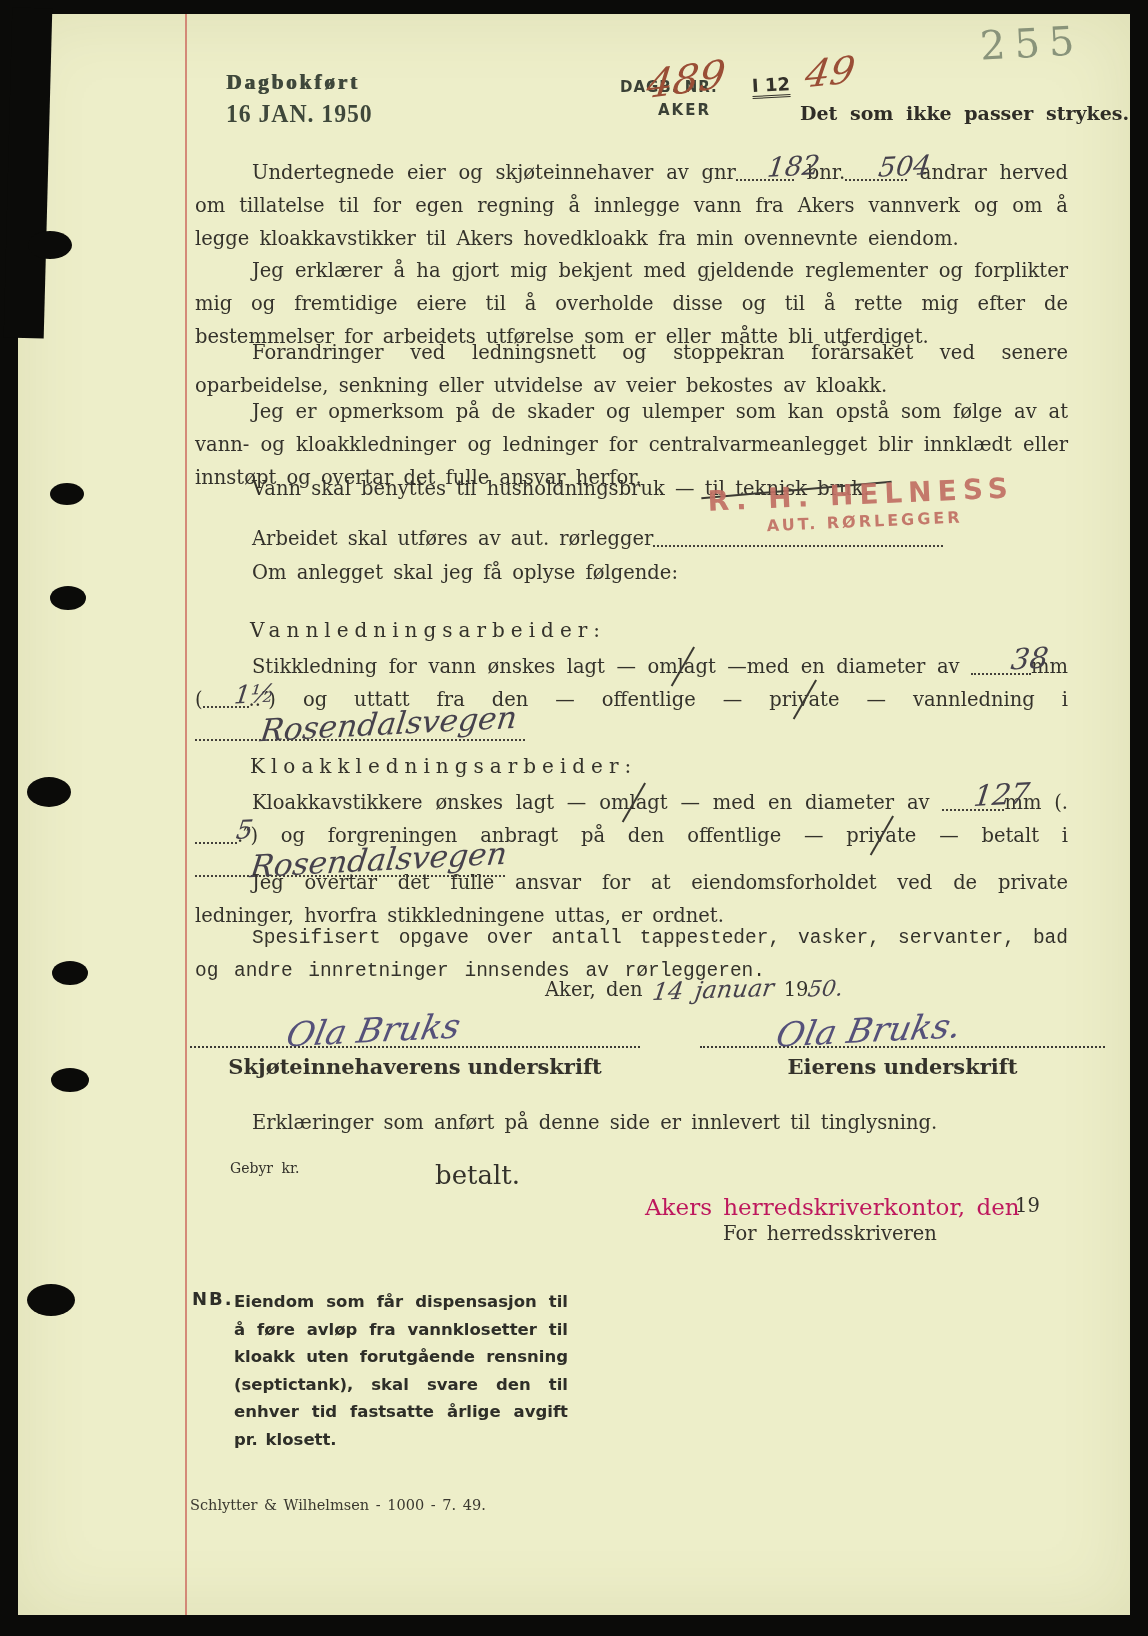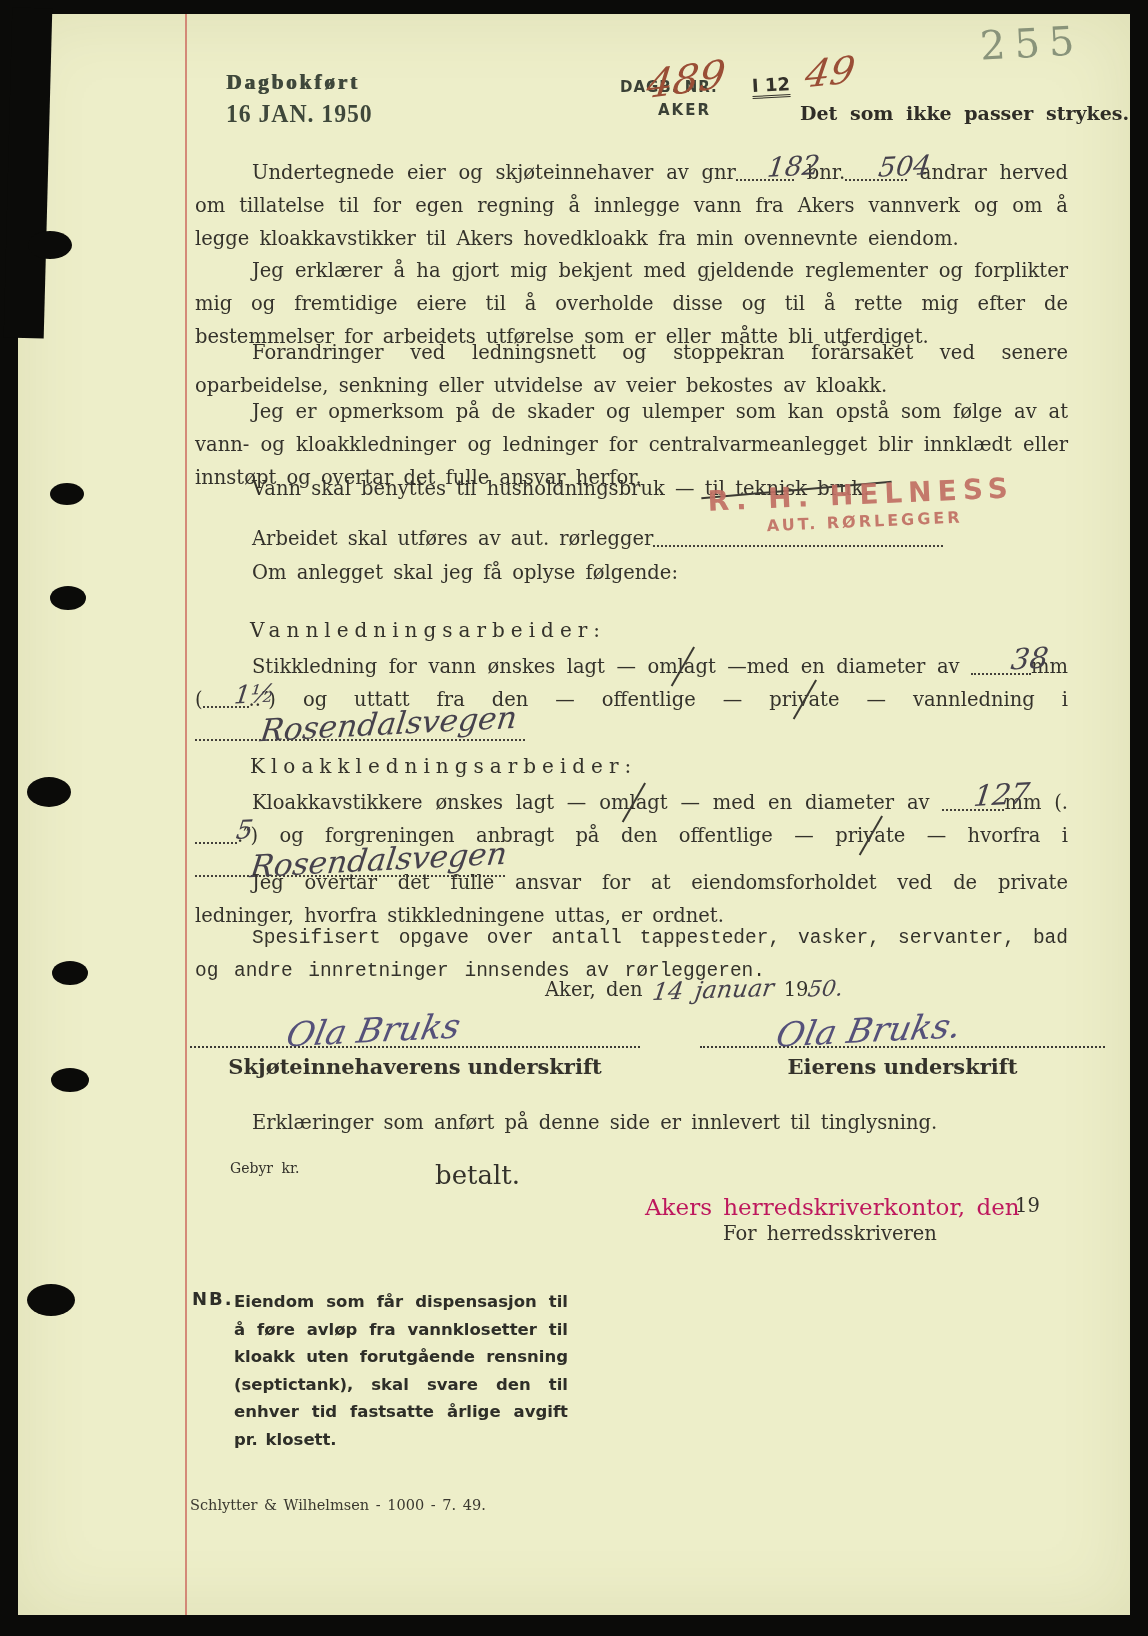--- a/index.html
+++ b/index.html
@@ -156,21 +156,21 @@
   </div>
 
   <div class="heading" style="top:740px;">Kloakkledningsarbeider:</div>
 
   <div class="para indent" style="top:772px;">
     <span>Kloakkavstikkere ønskes lagt —</span>
     <span class="slash">omlagt</span>
     <span>— med en diameter av</span>
     <span class="fill" style="width:62px;"><span class="hw" style="font-size:29px;">127</span></span><span>mm (.</span><span class="fill" style="width:42px;"><span class="hw" style="font-size:26px;">5</span></span><span>.″) og forgreningen anbragt på den offentlige —</span>
     <span class="slash">private</span>
-    <span>— hvorfra i</span>
+    <span>— betalt i</span>
     <span class="fill" style="width:310px;"><span class="hw" style="font-size:31px;">Rosendalsvegen</span></span>
   </div>
 
   <div class="para indent" style="top:852px;">Jeg overtar det fulle ansvar for at eiendomsforholdet ved de private ledninger, hvorfra stikkledningene uttas, er ordnet.</div>
   <div class="para indent" style="top:908px;font-family:Liberation Mono, monospace;">Spesifisert opgave over antall tappesteder, vasker, servanter, bad og andre innretninger innsendes av rørleggeren.</div>
 
   <div style="position:absolute;left:527px;top:964px;font-size:19.5px;color:#34322b;word-spacing:4px;">
     <span>Aker, den</span>
     <span class="hw" style="font-size:24px;vertical-align:-2px;">14 januar</span>
     <span>19</span><span class="hw" style="font-size:22px;">50.</span>

